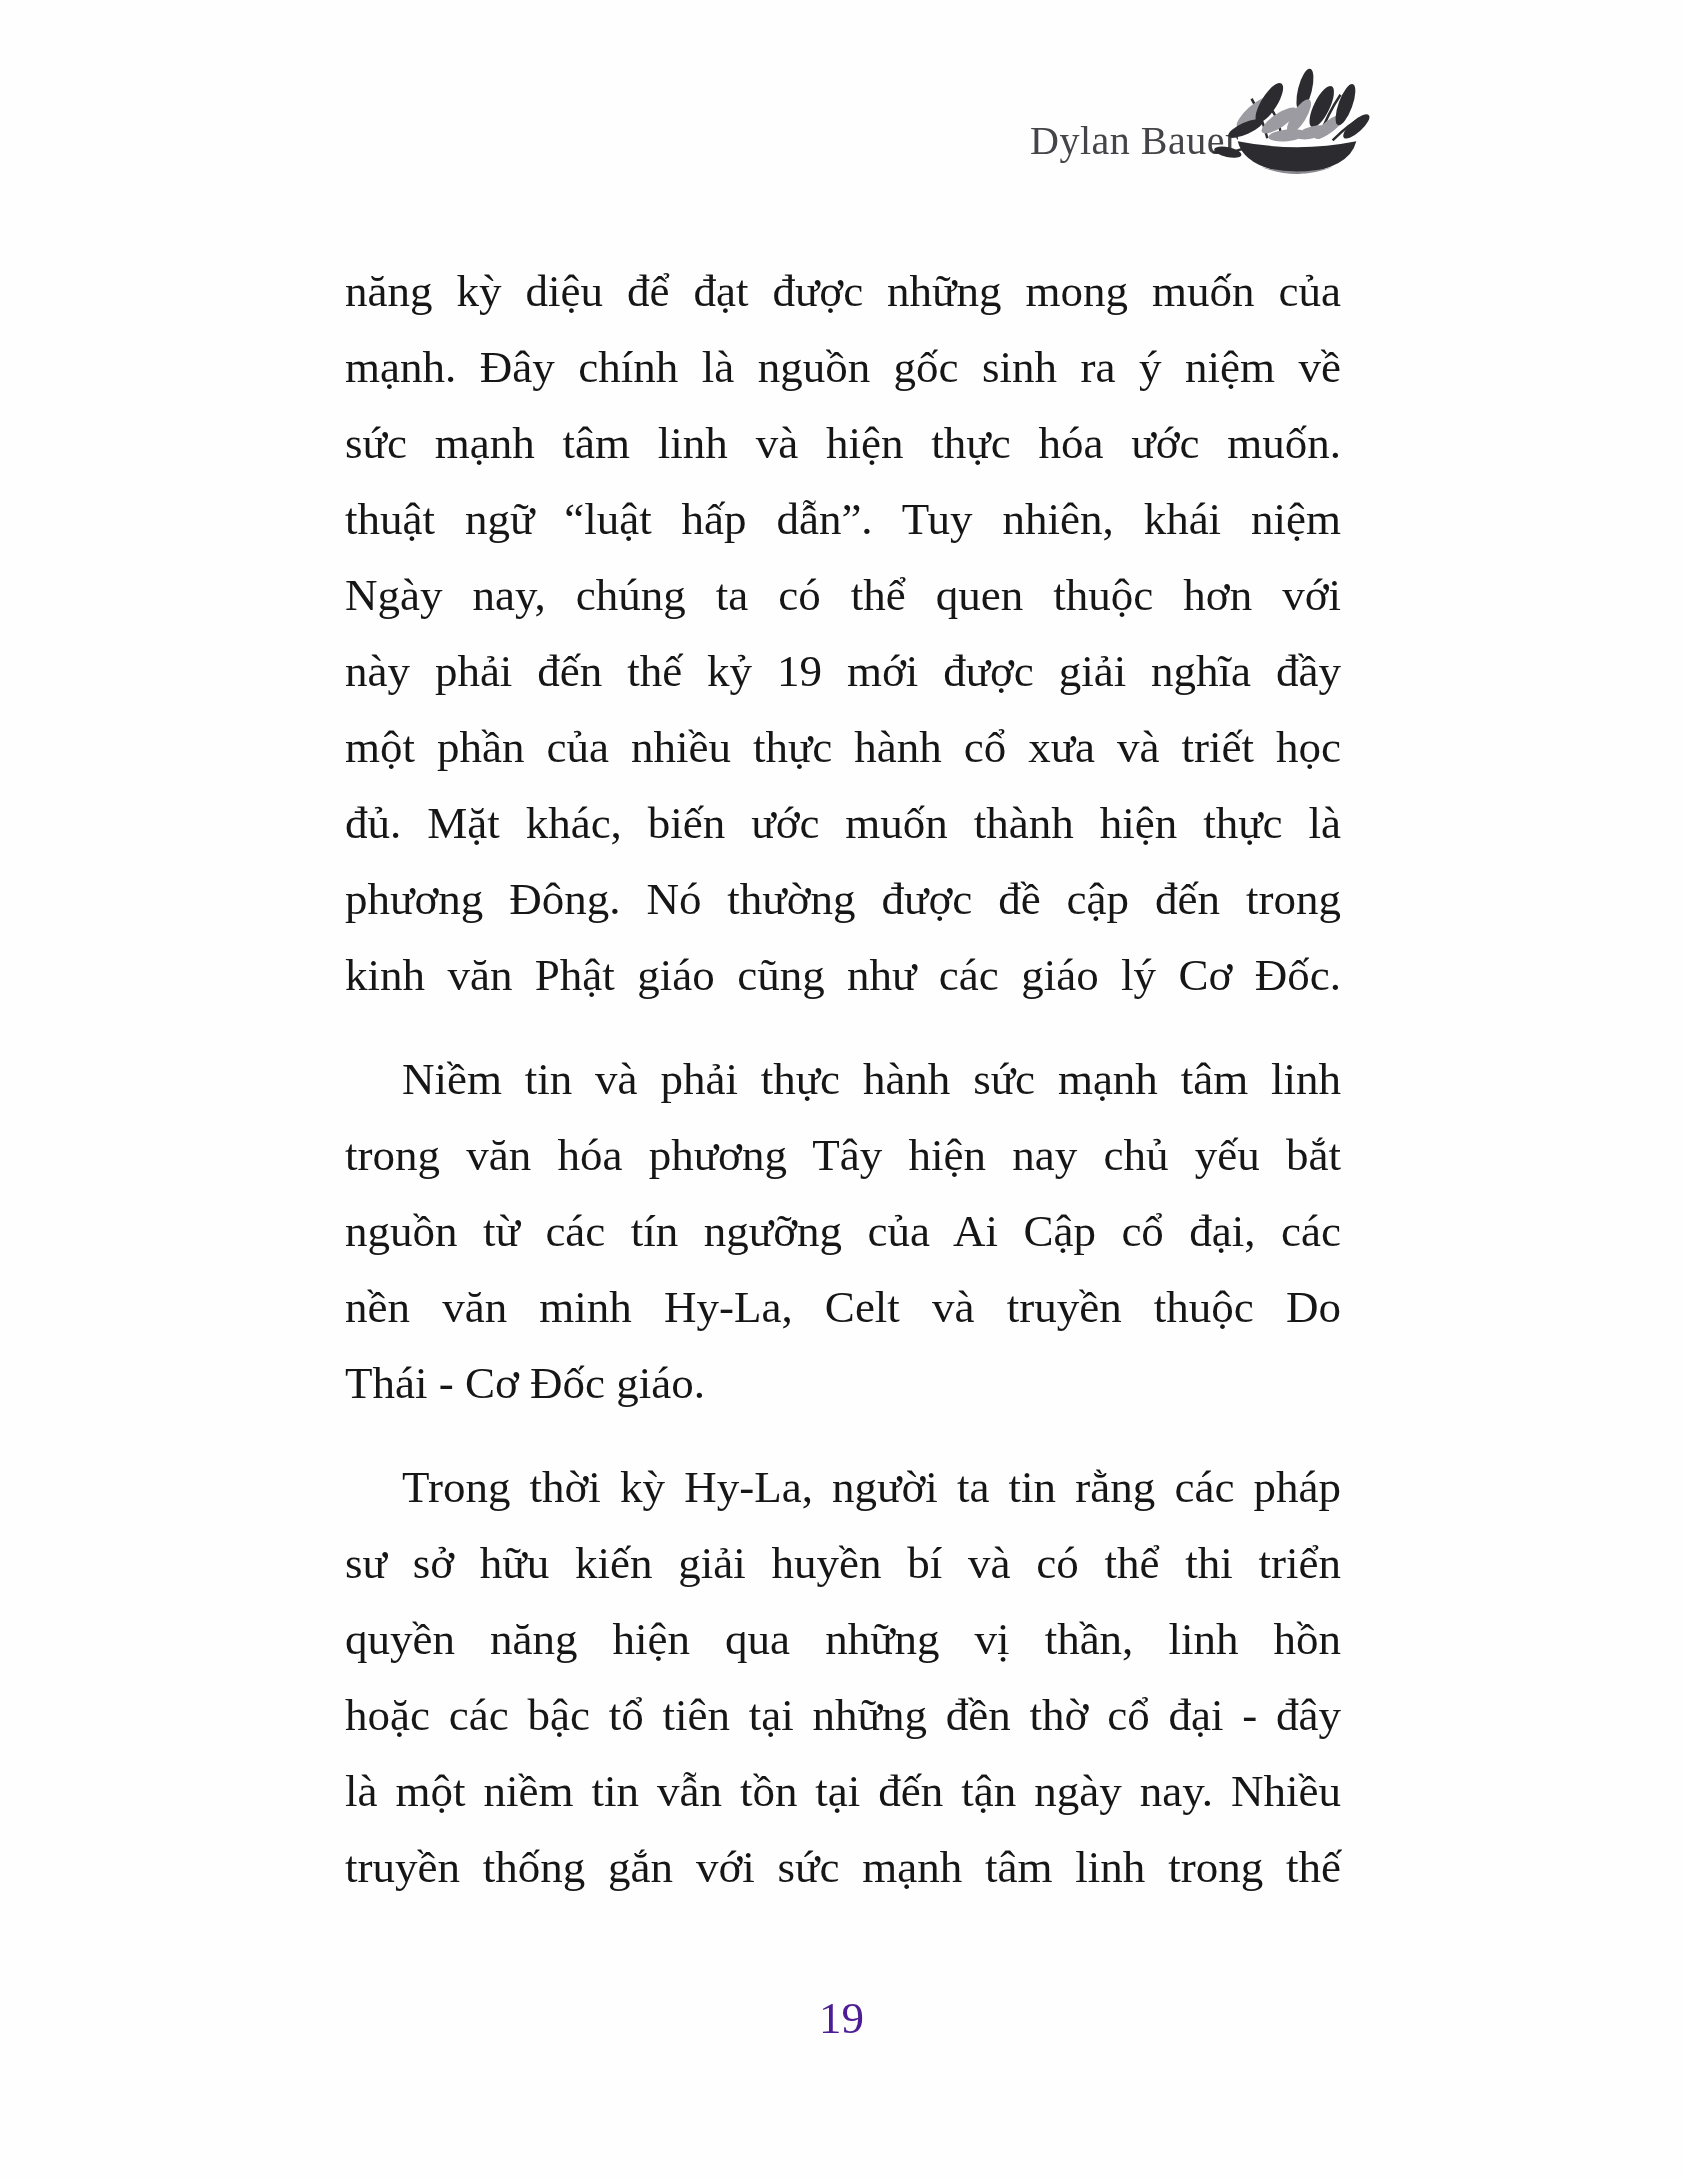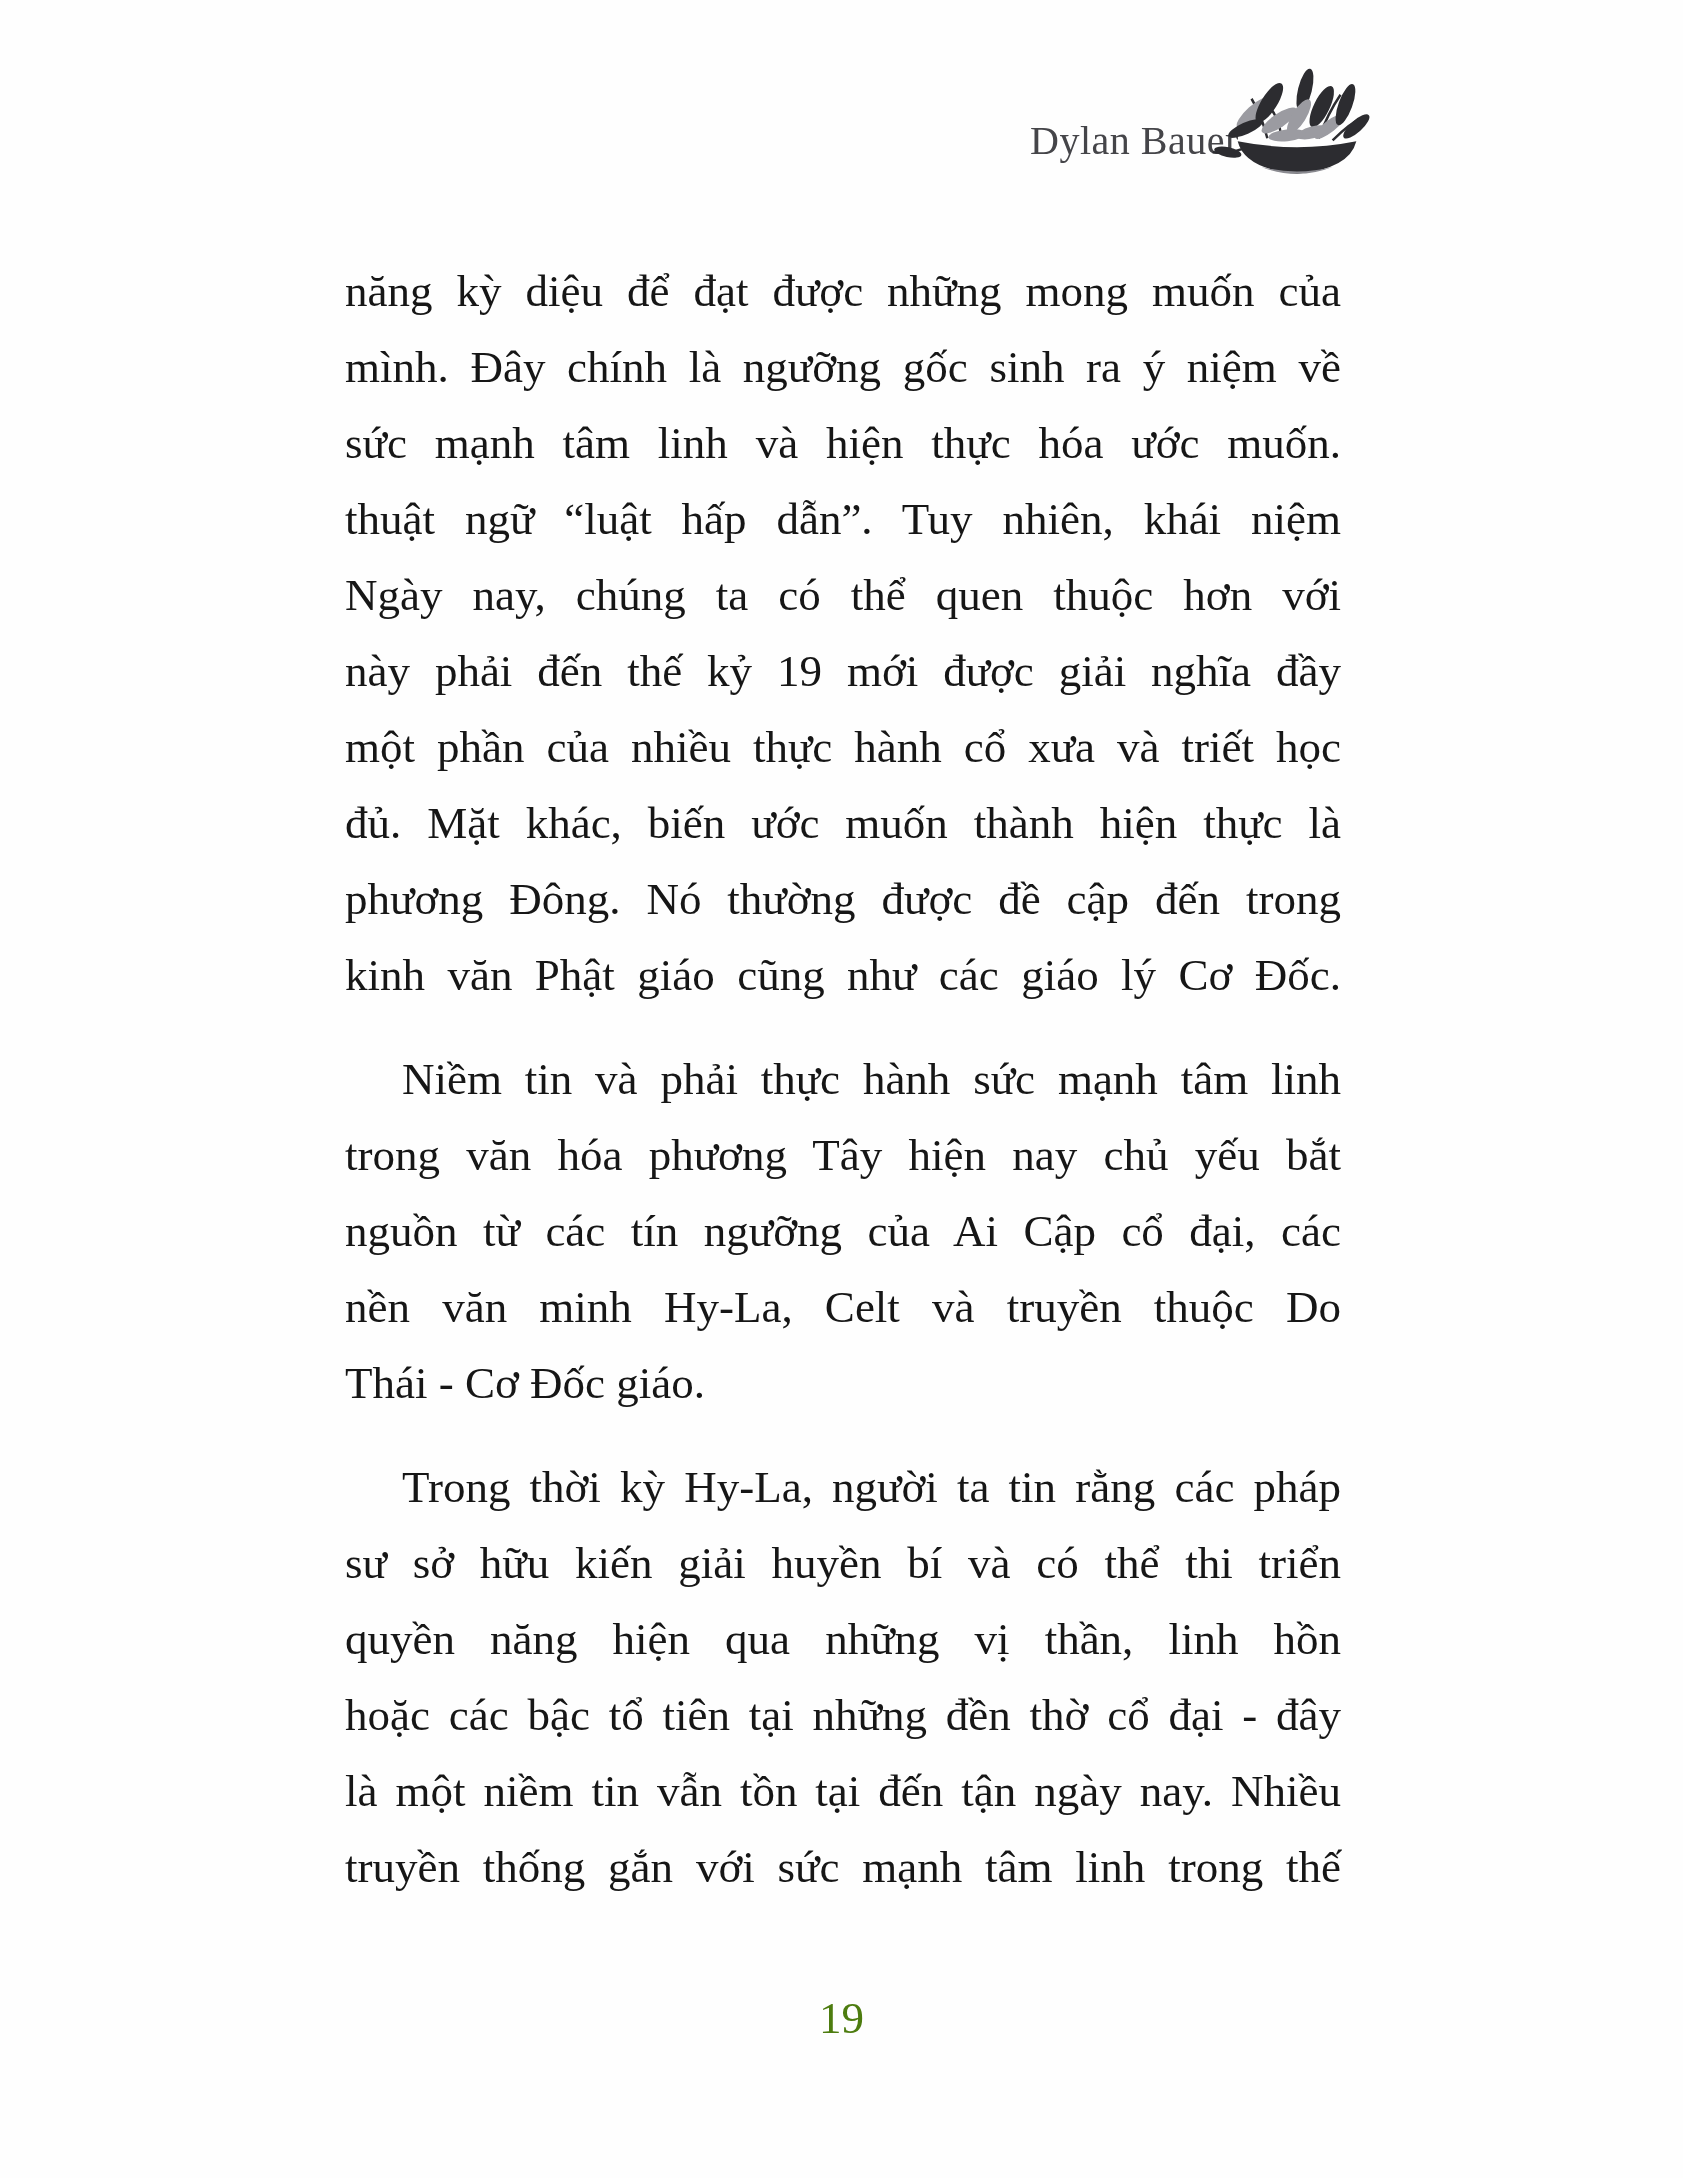--- a/index.html
+++ b/index.html
@@ -50,21 +50,21 @@
   }
   .line.indent { text-indent: 57px; }
   .line.short-end { text-align-last: left; }
   .page-number {
     position: absolute;
     top: 1992px;
     left: 0;
     width: 100%;
     text-align: center;
     font-size: 45px;
-    color: #4d7c0f;
+    color: #4c1d95;
   }
 </style>
 </head>
 <body>
 
 <div class="page">
 
   <div class="author">Dylan Bauer</div>
 
   <div class="logo">
@@ -96,21 +96,21 @@
       </g>
 
       <path d="M28 85 Q88 97 148 85 Q141 113 88 118 Q35 113 28 85 Z" fill="#2c2c30"></path>
       <path d="M52 111 Q88 120 124 111 Q106 118 88 118 Q70 118 52 111 Z" fill="#8a8a90"></path>
     </svg>
   </div>
 
   <div class="textblock">
       <div class="paragraph">
         <div class="line">năng kỳ diệu để đạt được những mong muốn của</div>
-        <div class="line">mình. Đây chính là ngưỡng gốc sinh ra ý niệm về</div>
+        <div class="line">mạnh. Đây chính là nguồn gốc sinh ra ý niệm về</div>
         <div class="line">sức mạnh tâm linh và hiện thực hóa ước muốn.</div>
         <div class="line">thuật ngữ “luật hấp dẫn”. Tuy nhiên, khái niệm</div>
         <div class="line">Ngày nay, chúng ta có thể quen thuộc hơn với</div>
         <div class="line">này phải đến thế kỷ 19 mới được giải nghĩa đầy</div>
         <div class="line">một phần của nhiều thực hành cổ xưa và triết học</div>
         <div class="line">đủ. Mặt khác, biến ước muốn thành hiện thực là</div>
         <div class="line">phương Đông. Nó thường được đề cập đến trong</div>
         <div class="line">kinh văn Phật giáo cũng như các giáo lý Cơ Đốc.</div>
       </div>
       <div class="paragraph">

